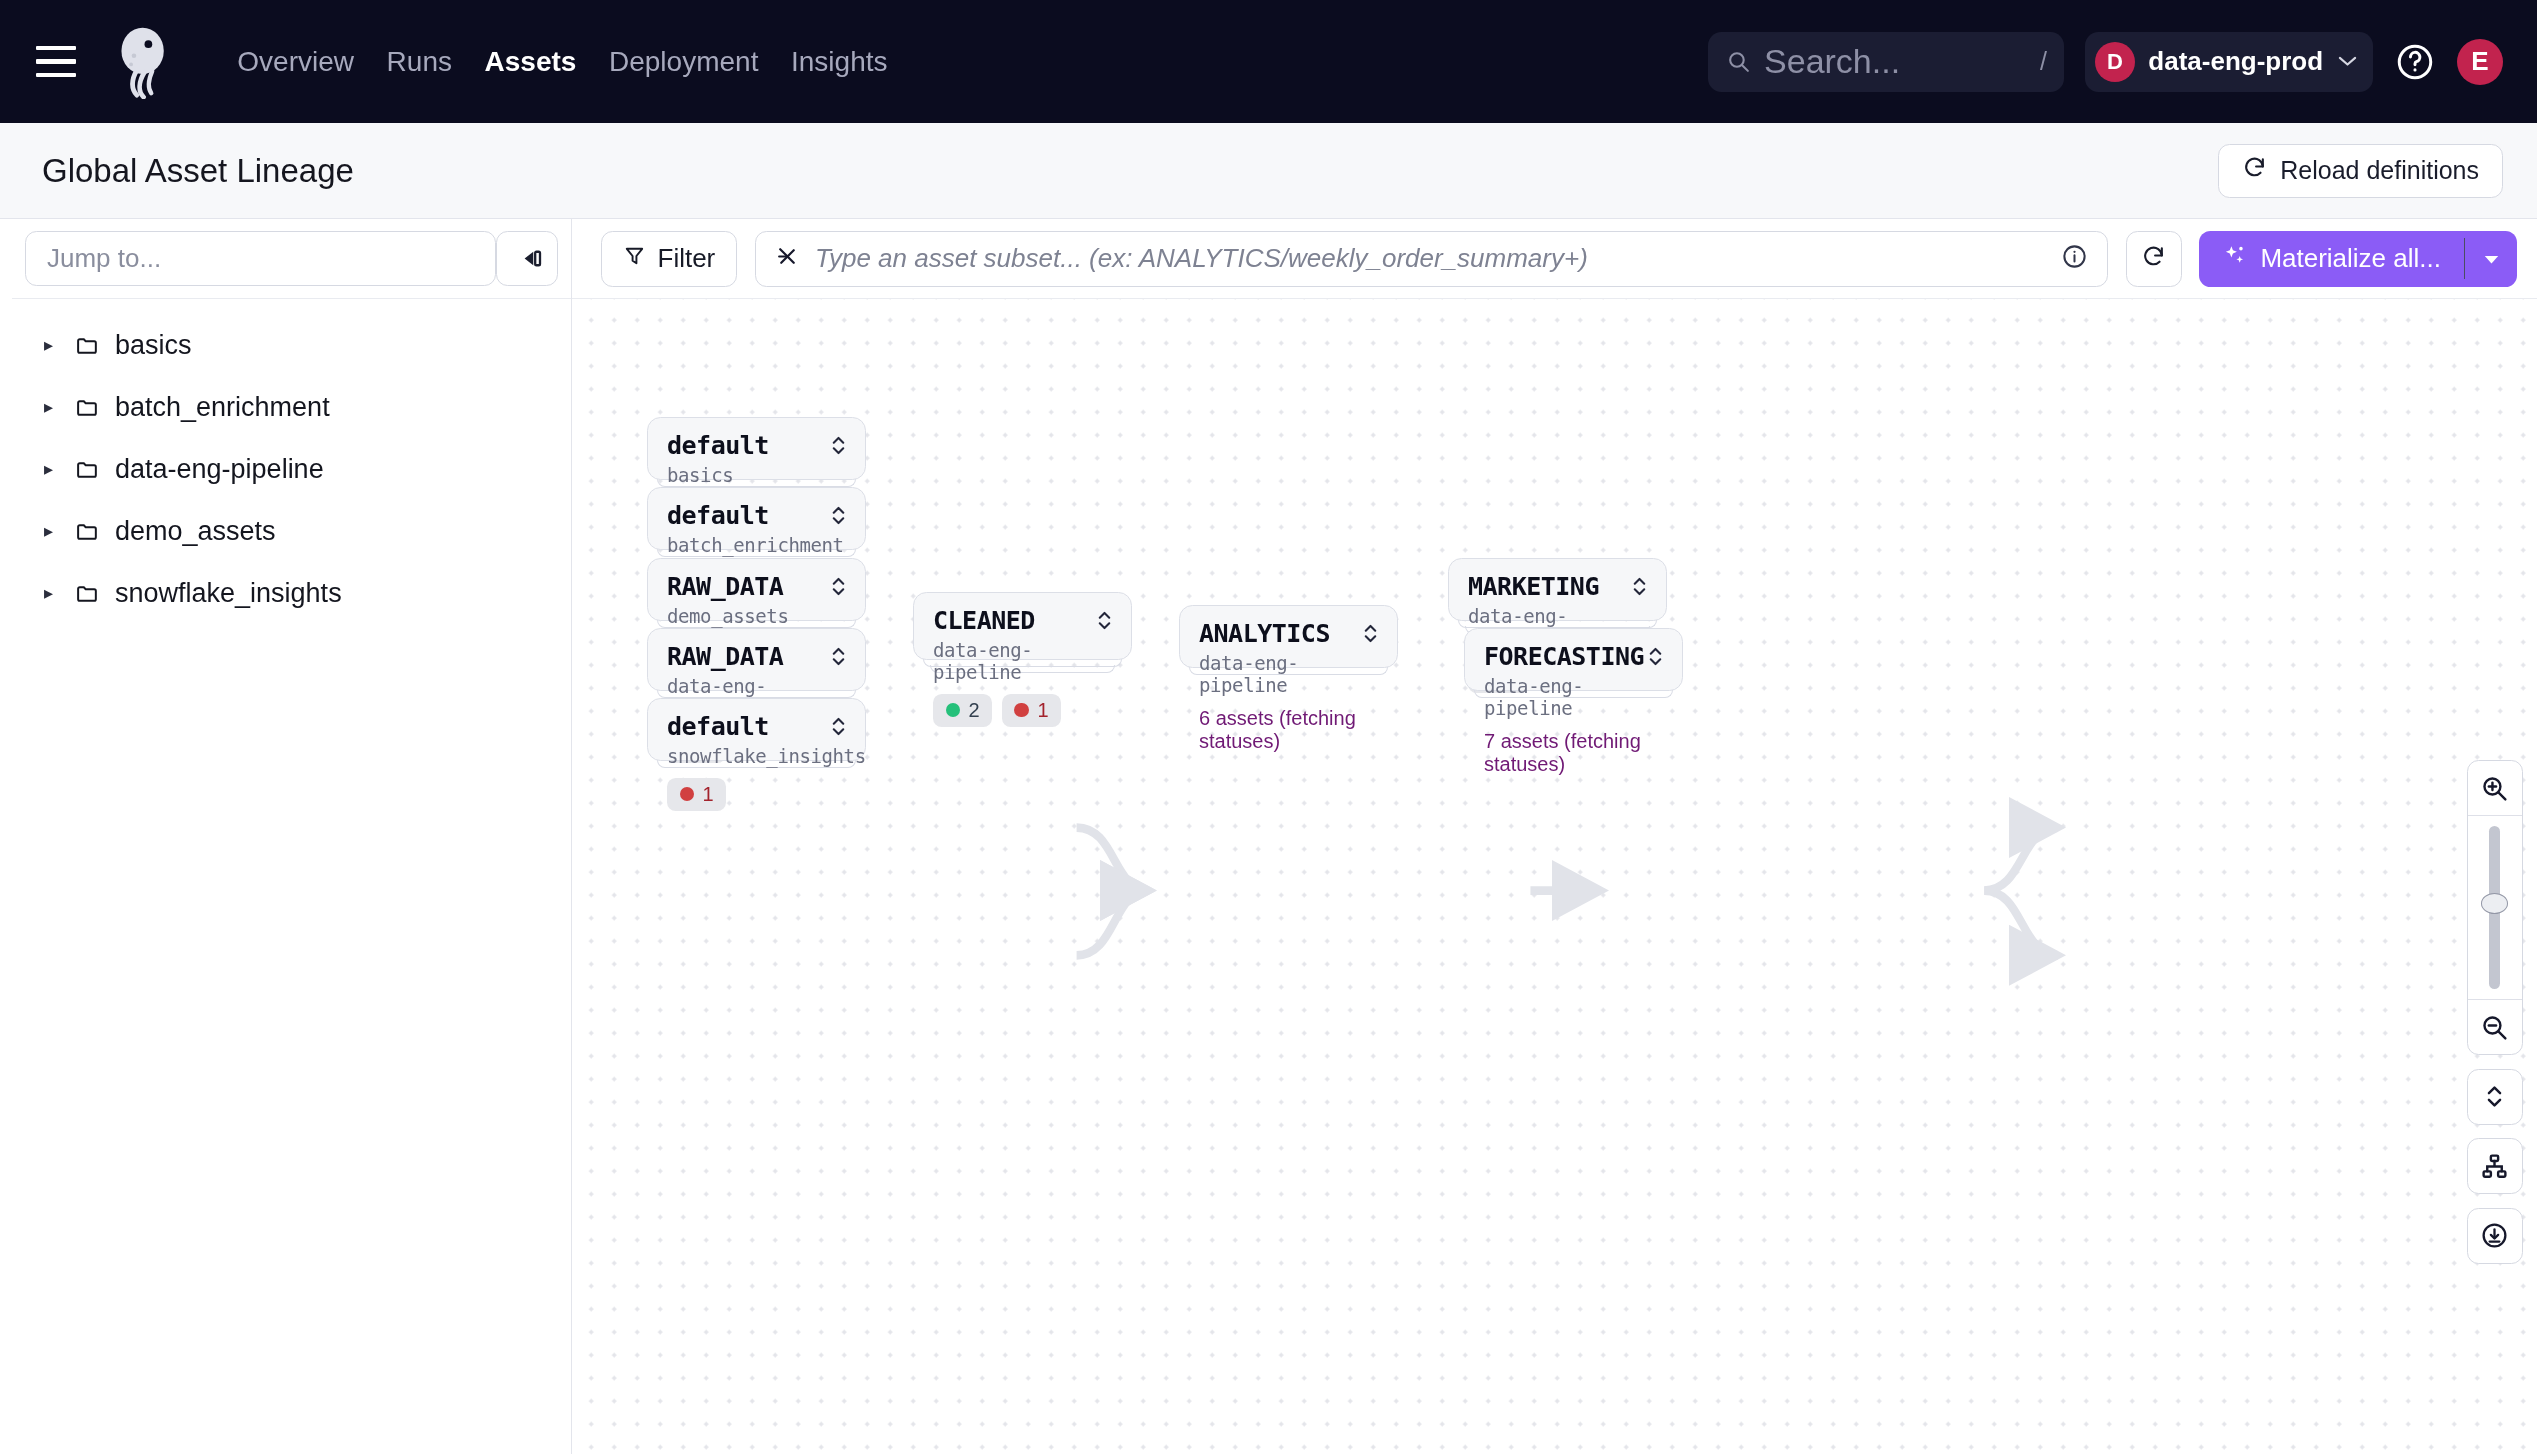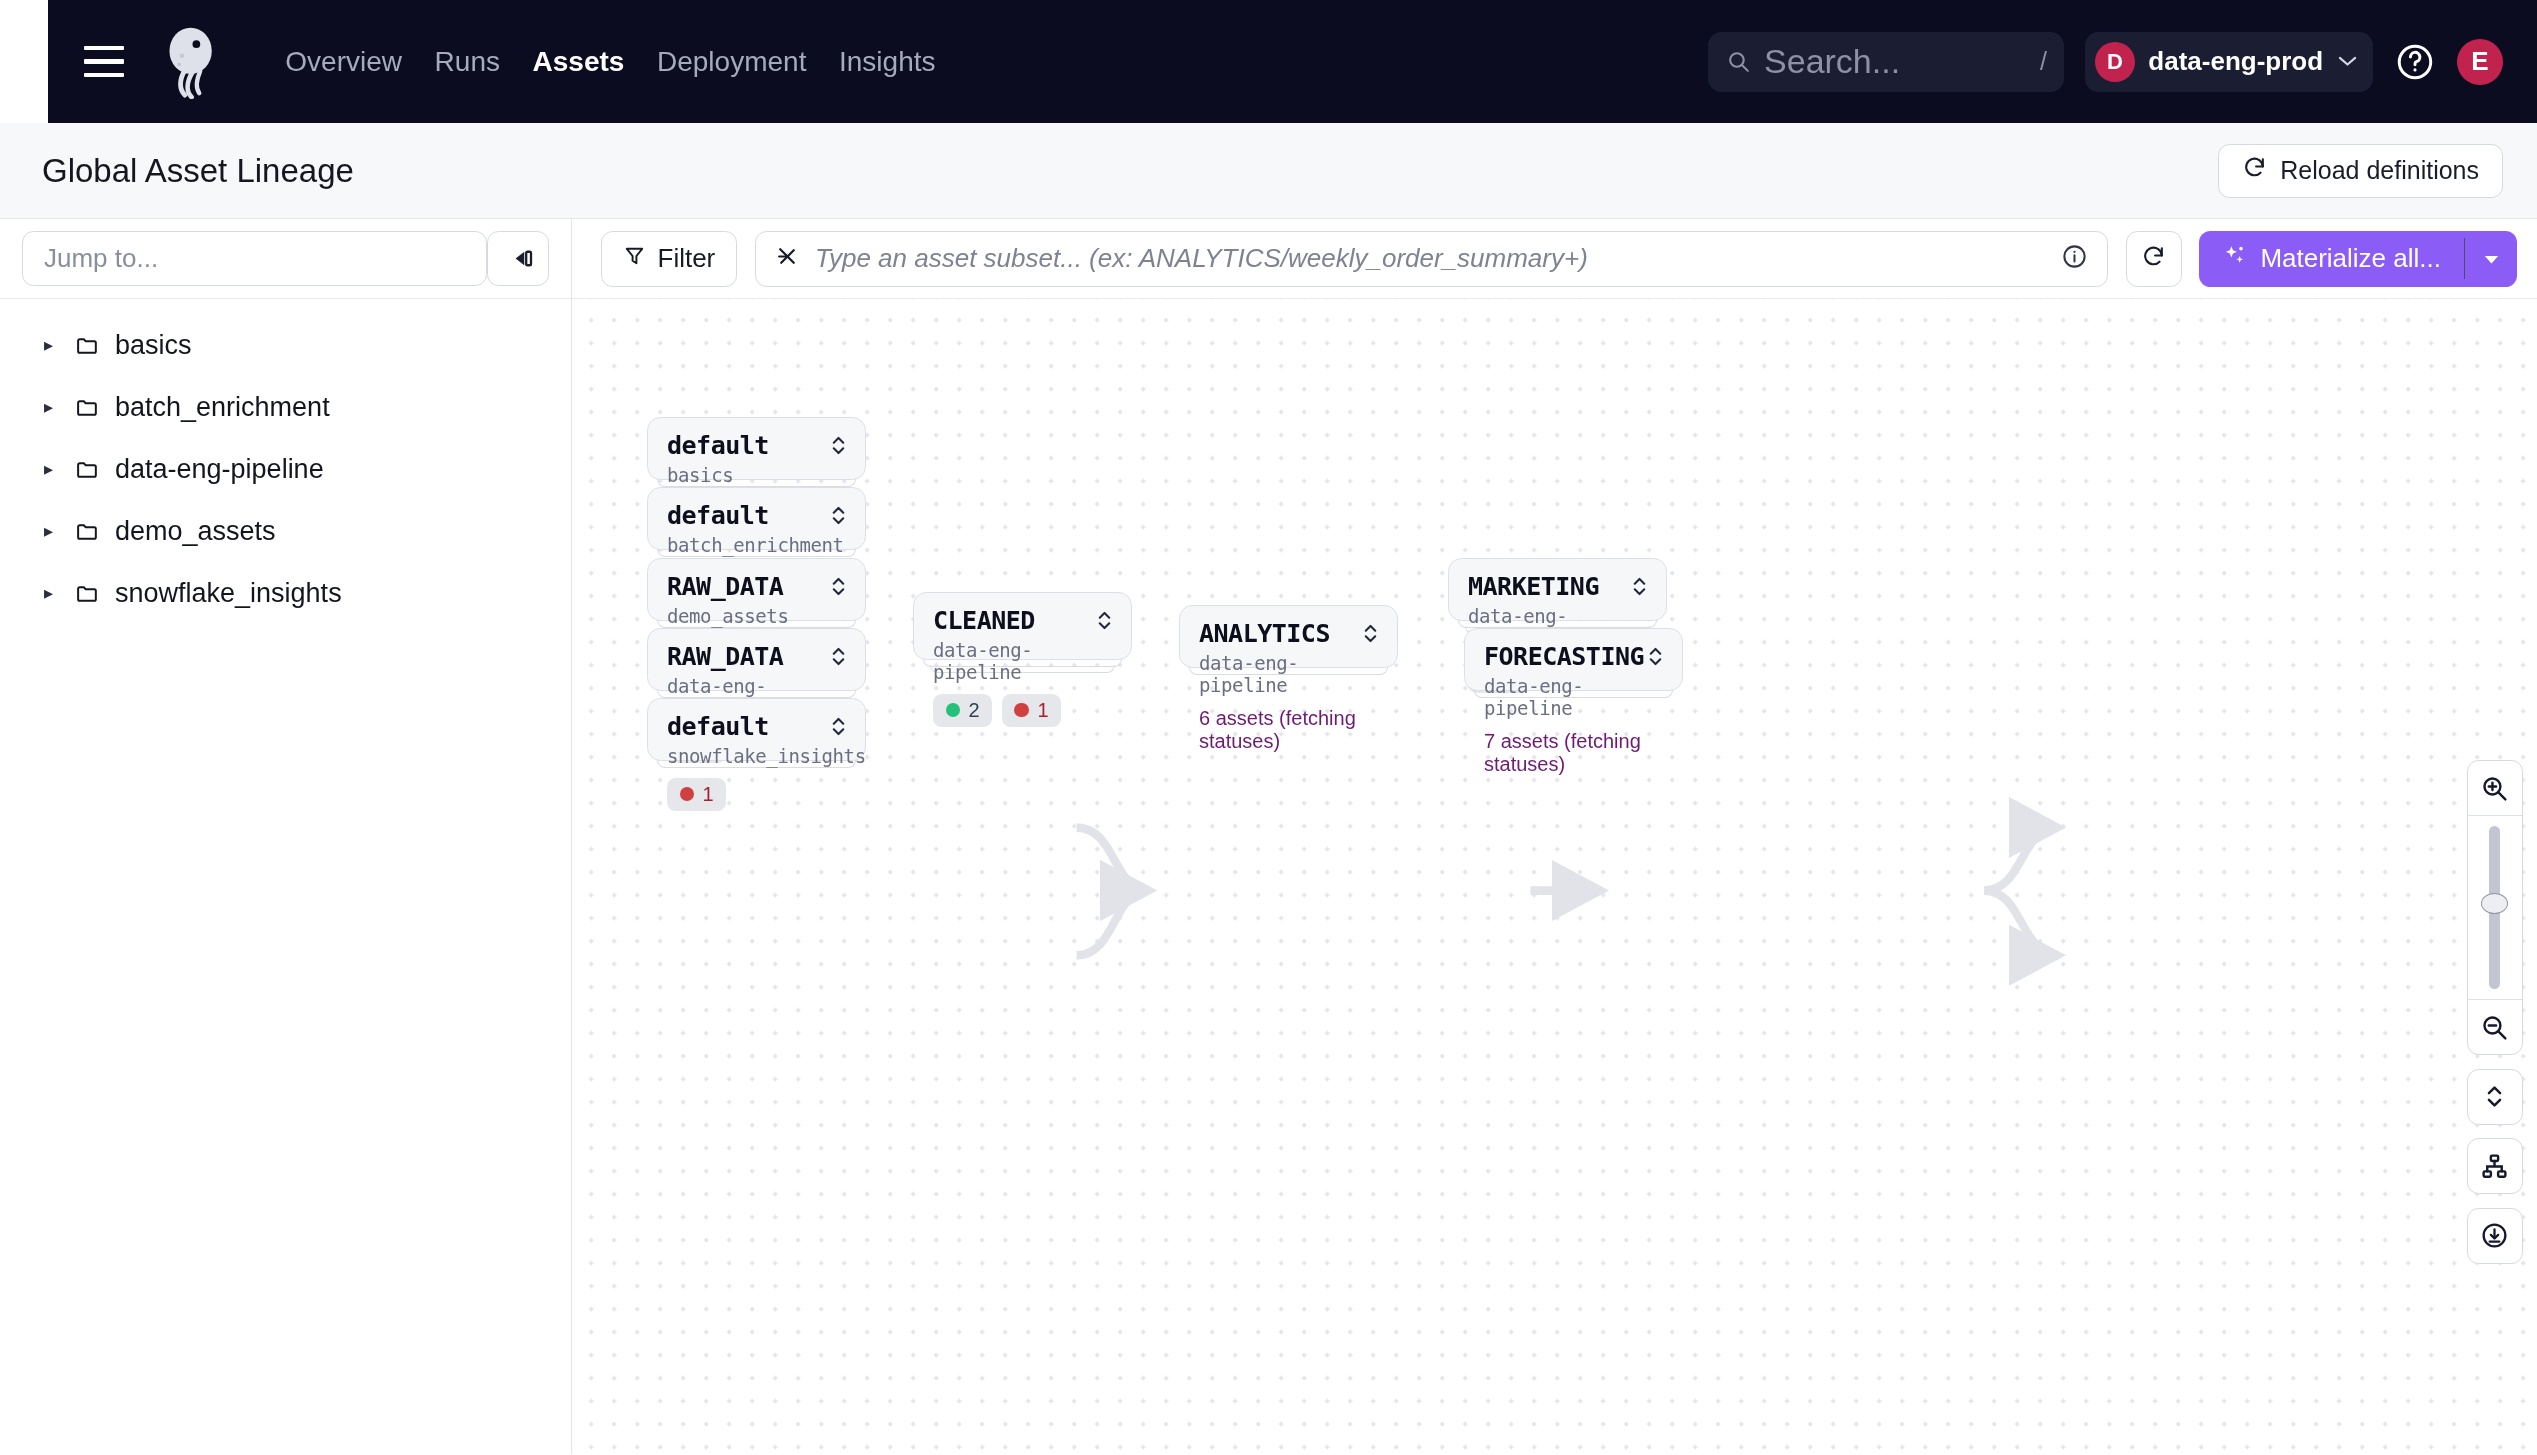--- a/index.html
+++ b/index.html
@@ -9,21 +9,20 @@
     background: #ffffff;
     overflow: hidden;
   }
 
   
   .topnav {
     height: 123px; background: #0b0c1f;
     display: flex; align-items: center;
     padding: 0 35px 0 29px;
     position: relative;
-    margin-left: 48px;
   }
   .hamburger { width: 54px; height: 54px; display: flex; flex-direction: column;
     justify-content: center; align-items: center; gap: 8.7px; cursor: pointer; }
   .hamburger span { display:block; width: 40px; height: 4.8px; background:#fff; border-radius:1px; }
 
   .logo { width: 75px; height: 75px; margin-left: 25px; position: relative; }
 
   .navlinks { display: flex; align-items: center; gap: 0; margin-left: 38px; }
   .navlink { color: #a7a9bd; font-size: 28px; padding: 9.6px 16.3px; cursor: pointer; white-space: nowrap; }
   .navlink.active { color: #ffffff; font-weight: 700; }
@@ -61,22 +60,22 @@
     display: flex; align-items: center; gap: 13.5px; padding: 0 23px; cursor: pointer;
     font-size: 25px; color: #191c2b;
   }
 
   
   .body { display: flex; height: calc(1455px - 123px - 97px); }
 
   
   .sidebar { width: 572px; border-right: 1px solid #e3e5ec; background: #fff;
     display: flex; flex-direction: column; }
-  .sb-top { height: 80px; display: flex; align-items: center; gap: 0; padding: 0 22px;
-    border-bottom: 1px solid #e9ebf0; }
+  .sb-top { height: 80px; display: flex; align-items: center; gap: 0; padding: 0 13px;
+    border-bottom: 1px solid #e9ebf0; margin-left: 12px; }
   .jumpto { flex: 1; height: 55px; border: 1px solid #d6d9e2; border-radius: 11.5px;
     display:flex; align-items:center; padding: 0 21px; cursor: text; }
   .jumpto span { color: #8a8e9e; font-size: 26px; }
   .collapse-btn { width: 62px; height: 55px; border: 1px solid #d6d9e2; border-radius: 11.5px;
     display: flex; align-items: center; justify-content: center; cursor: pointer; }
 
   .sb-list { padding-top: 15.4px; }
   .sb-item { display: flex; align-items: center; height: 62px; padding-left: 44px; gap: 0; cursor: pointer; }
   .sb-item .caret { width: 29px; color: #2b2e3d; font-size: 18px; }
   .sb-item .folder { width: 42px; display:flex; align-items:center; }

